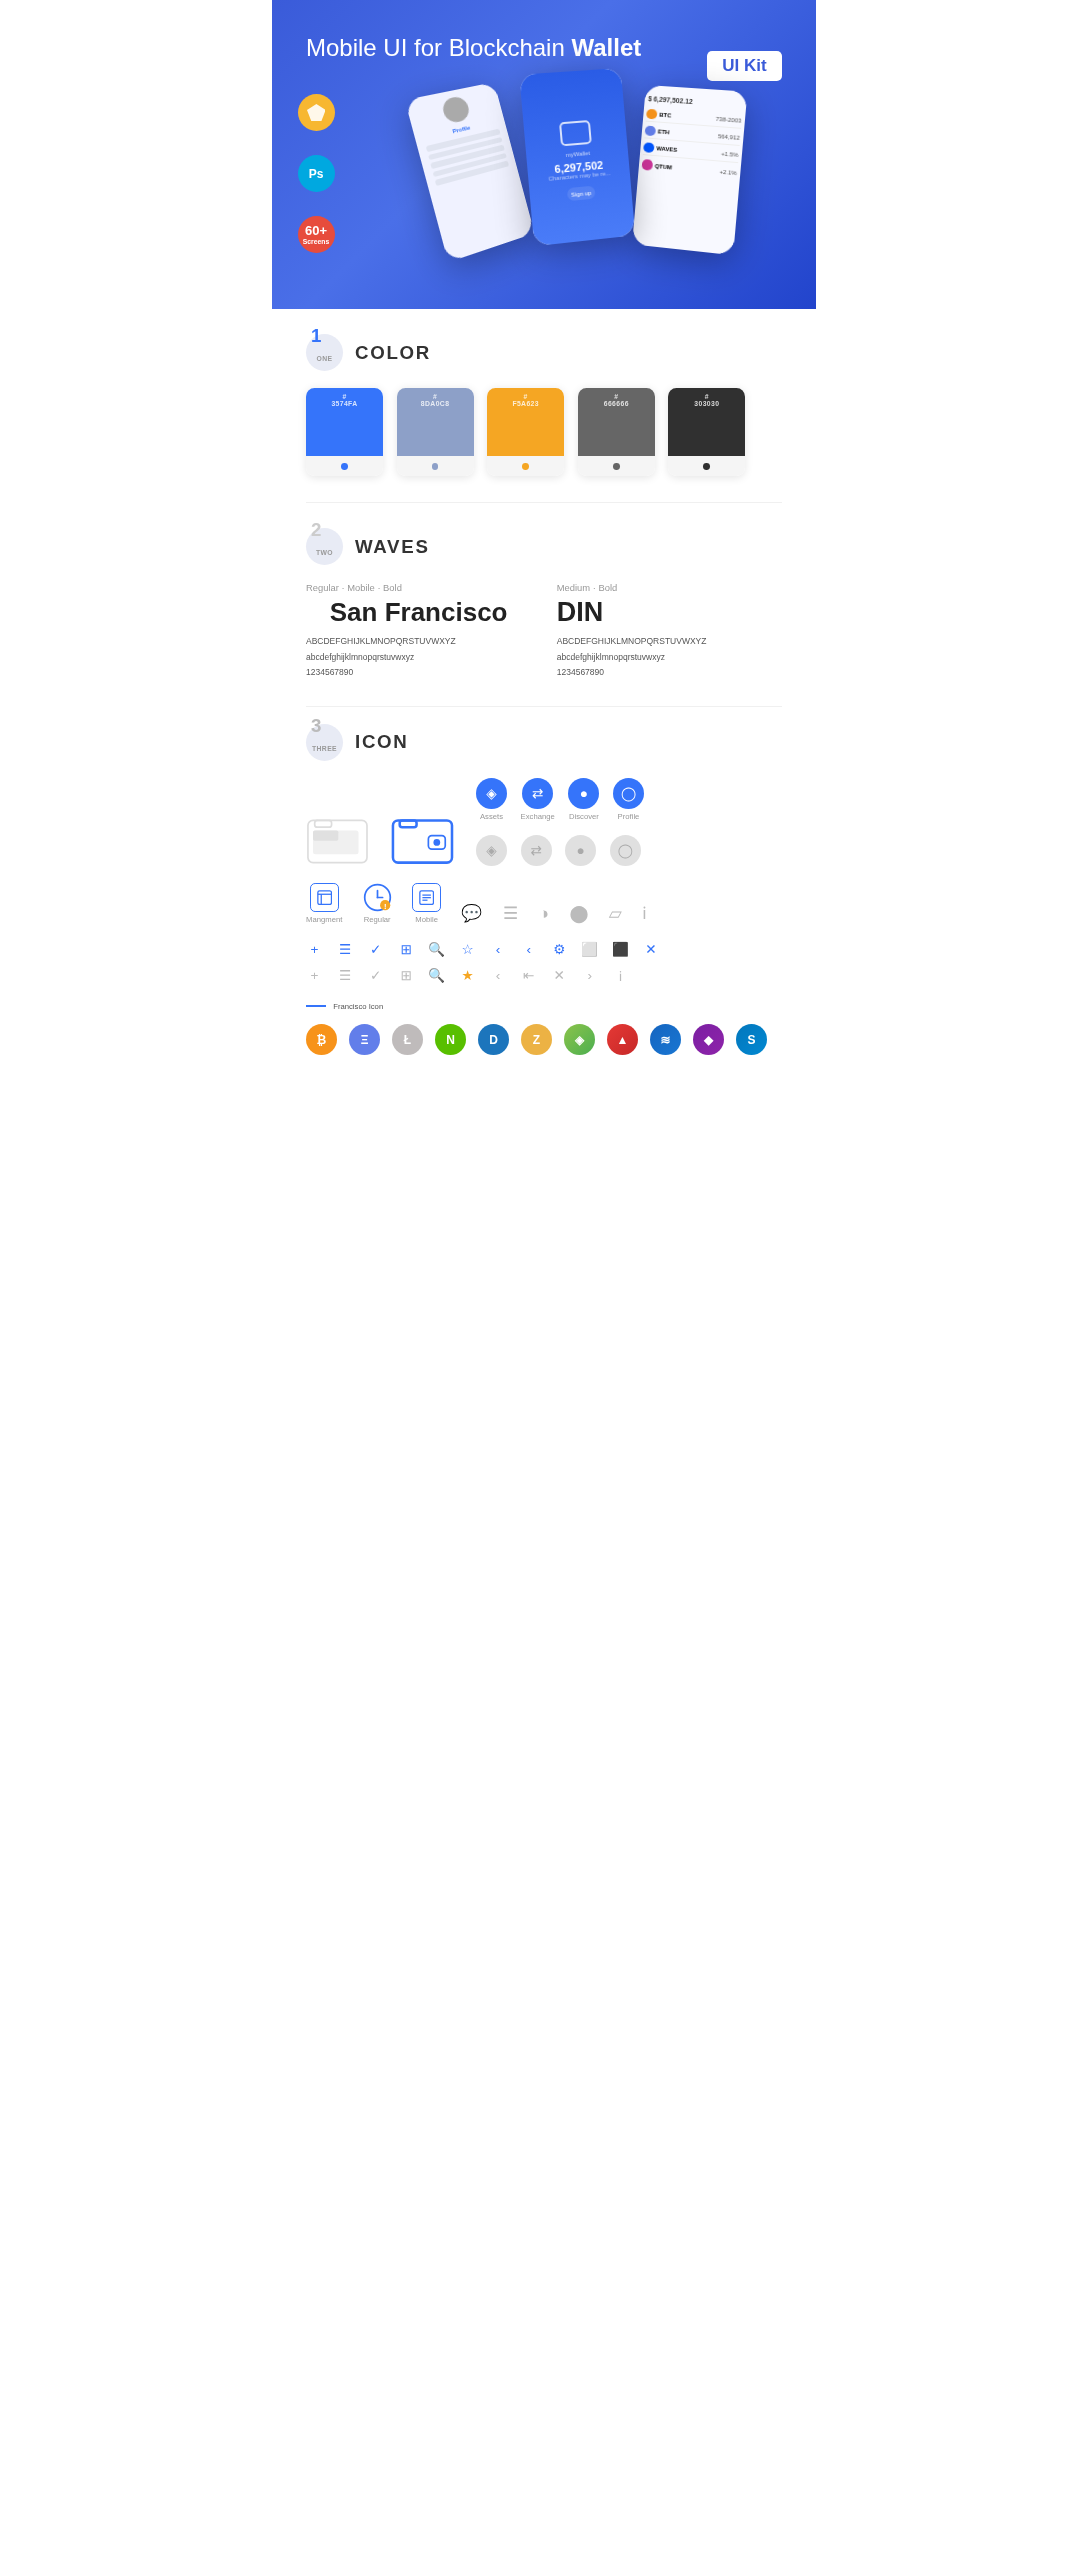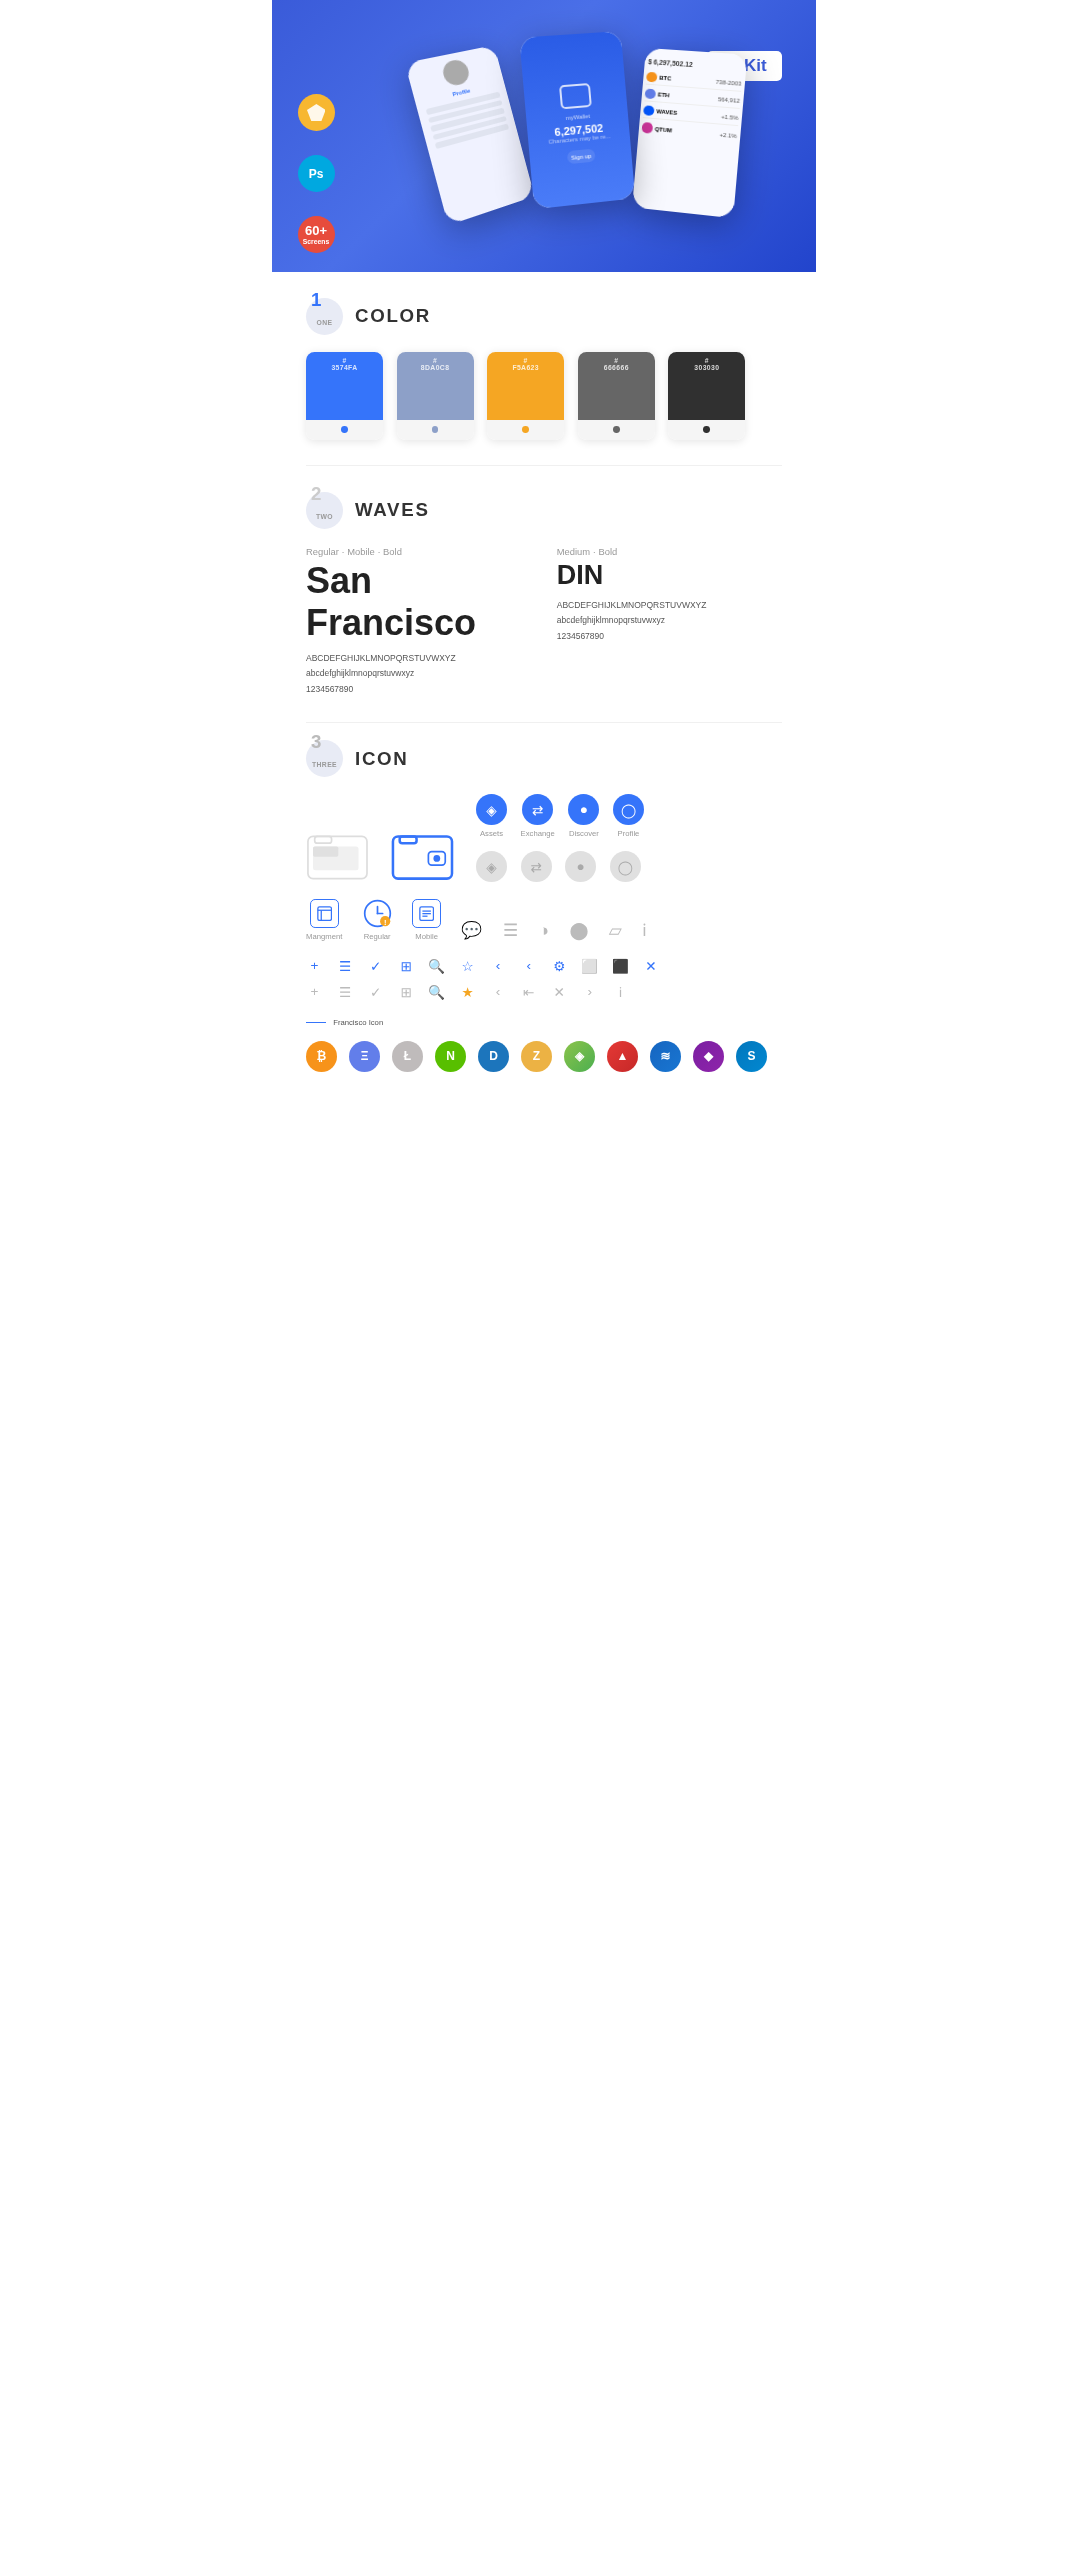--- a/index.html
+++ b/index.html
@@ -182,21 +182,21 @@
       background: rgba(255,255,255,0.7);
     }
 
     
     .font-grid {
       display: grid;
       grid-template-columns: 1fr 1fr;
       gap: 25.5px;
     }
     .font-label { font-size: 9.4px; color: #999; margin-bottom: 3.4px; }
-    .font-name-sf { font-size: 36px; font-weight: 700; color: #222; margin-bottom: 6.8px; }
+    .font-name-sf { font-size: 26px; font-weight: 700; color: #222; margin-bottom: 6.8px; text-align: center; }
     .font-name-din { font-size: 27px; font-weight: 700; color: #222; margin-bottom: 6.8px; font-family: 'DIN', 'Arial Narrow', sans-serif; }
     .font-alphabet { font-size: 8.5px; color: #555; line-height: 1.8; }
 
     
     .icon-section { padding: 17px 34px 25.5px; }
     .icon-grid-row {
       display: flex;
       gap: 17px;
       align-items: flex-end;
       margin-bottom: 17px;
@@ -323,20 +323,23 @@
       color: #3574fa;
       font-size: 12px;
     }
 
     div.divider { height: 0.9px; background: #f0f0f0; margin: 0 34px; }
   </style>
 </head>
 <body>
 
 <div class="hero">
+  <h1 class="hero-title">
+    <span>Mobile UI for Blockchain </span><strong>Wallet</strong>
+  </h1>
   <div class="ui-kit-badge">UI Kit</div>
 
   <div class="hero-badges">
     <div class="badge-circle badge-sketch">
       <svg width="18.7" height="17" viewBox="0 0 22 20">
           <polygon points="11,0 22,7 17,20 5,20 0,7" fill="#fff" opacity="0.9"></polygon>
         </svg>
     </div>
     <div class="badge-circle badge-ps">
       <span style="font-size:12px;font-weight:900;">Ps</span>

